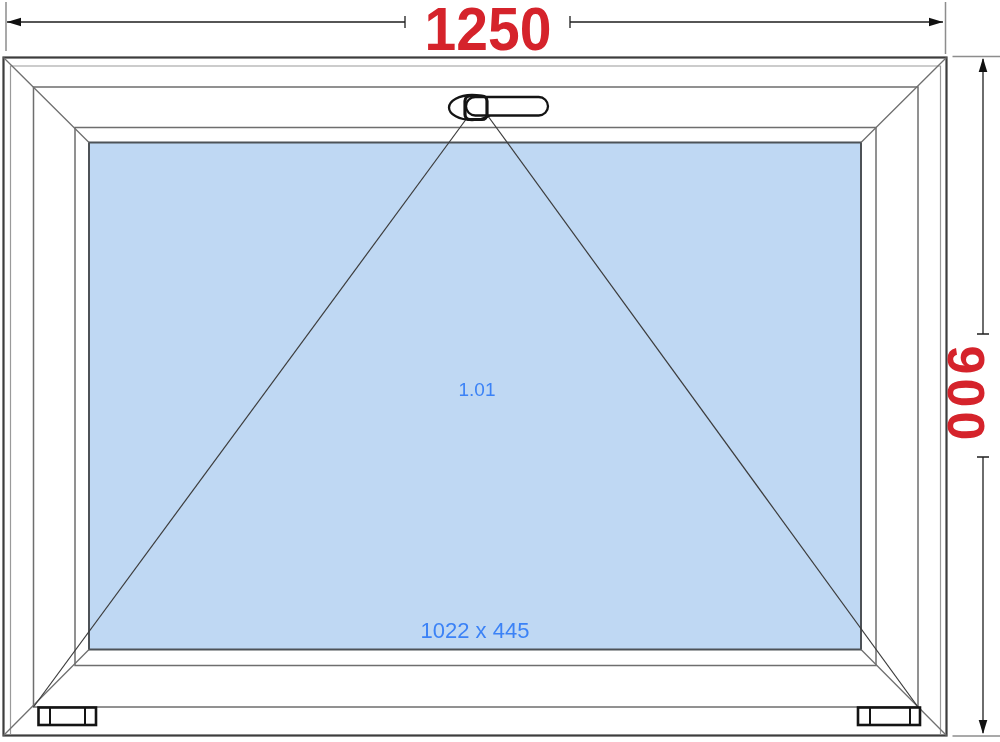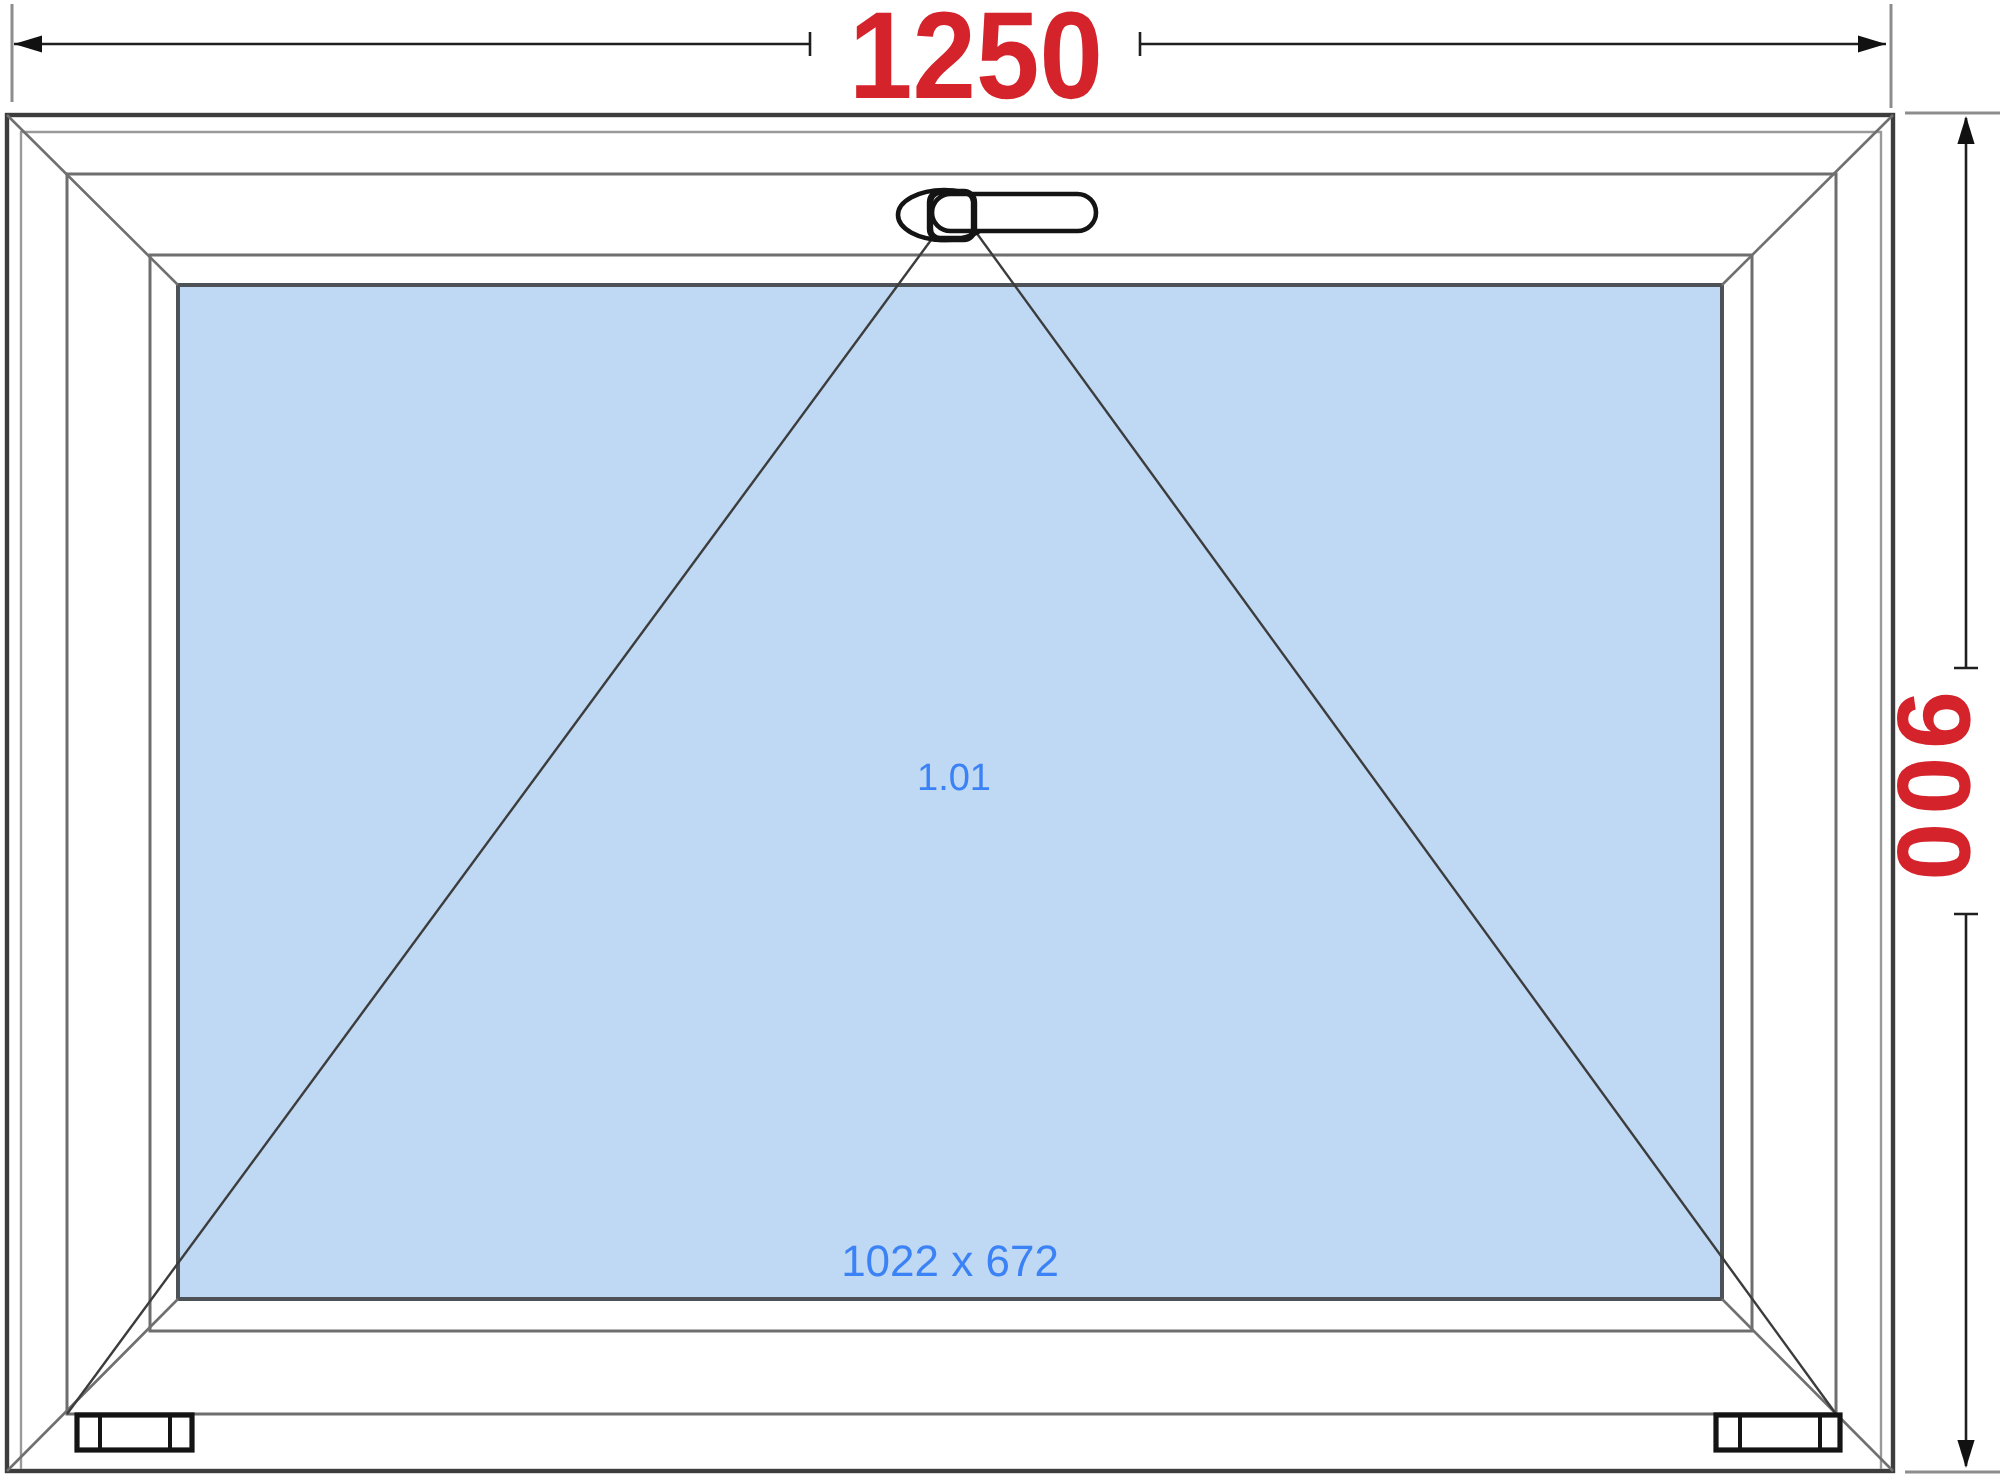--- a/index.html
+++ b/index.html
@@ -123,15 +123,15 @@
       <polygon points="983,734 978.7,720 987.3,720" fill="#111111"></polygon>
     </g>
   </svg>
 
   <div class="label dim-label dim-top">1250</div>
 
   <div class="label dim-label dim-right">900</div>
 
   <div class="label glass-label label-position">1.01</div>
 
-  <div class="label glass-label label-glazing">1022 x 672</div>
+  <div class="label glass-label label-glazing">1022 x 445</div>
 
 </div>
 
 </body></html>

